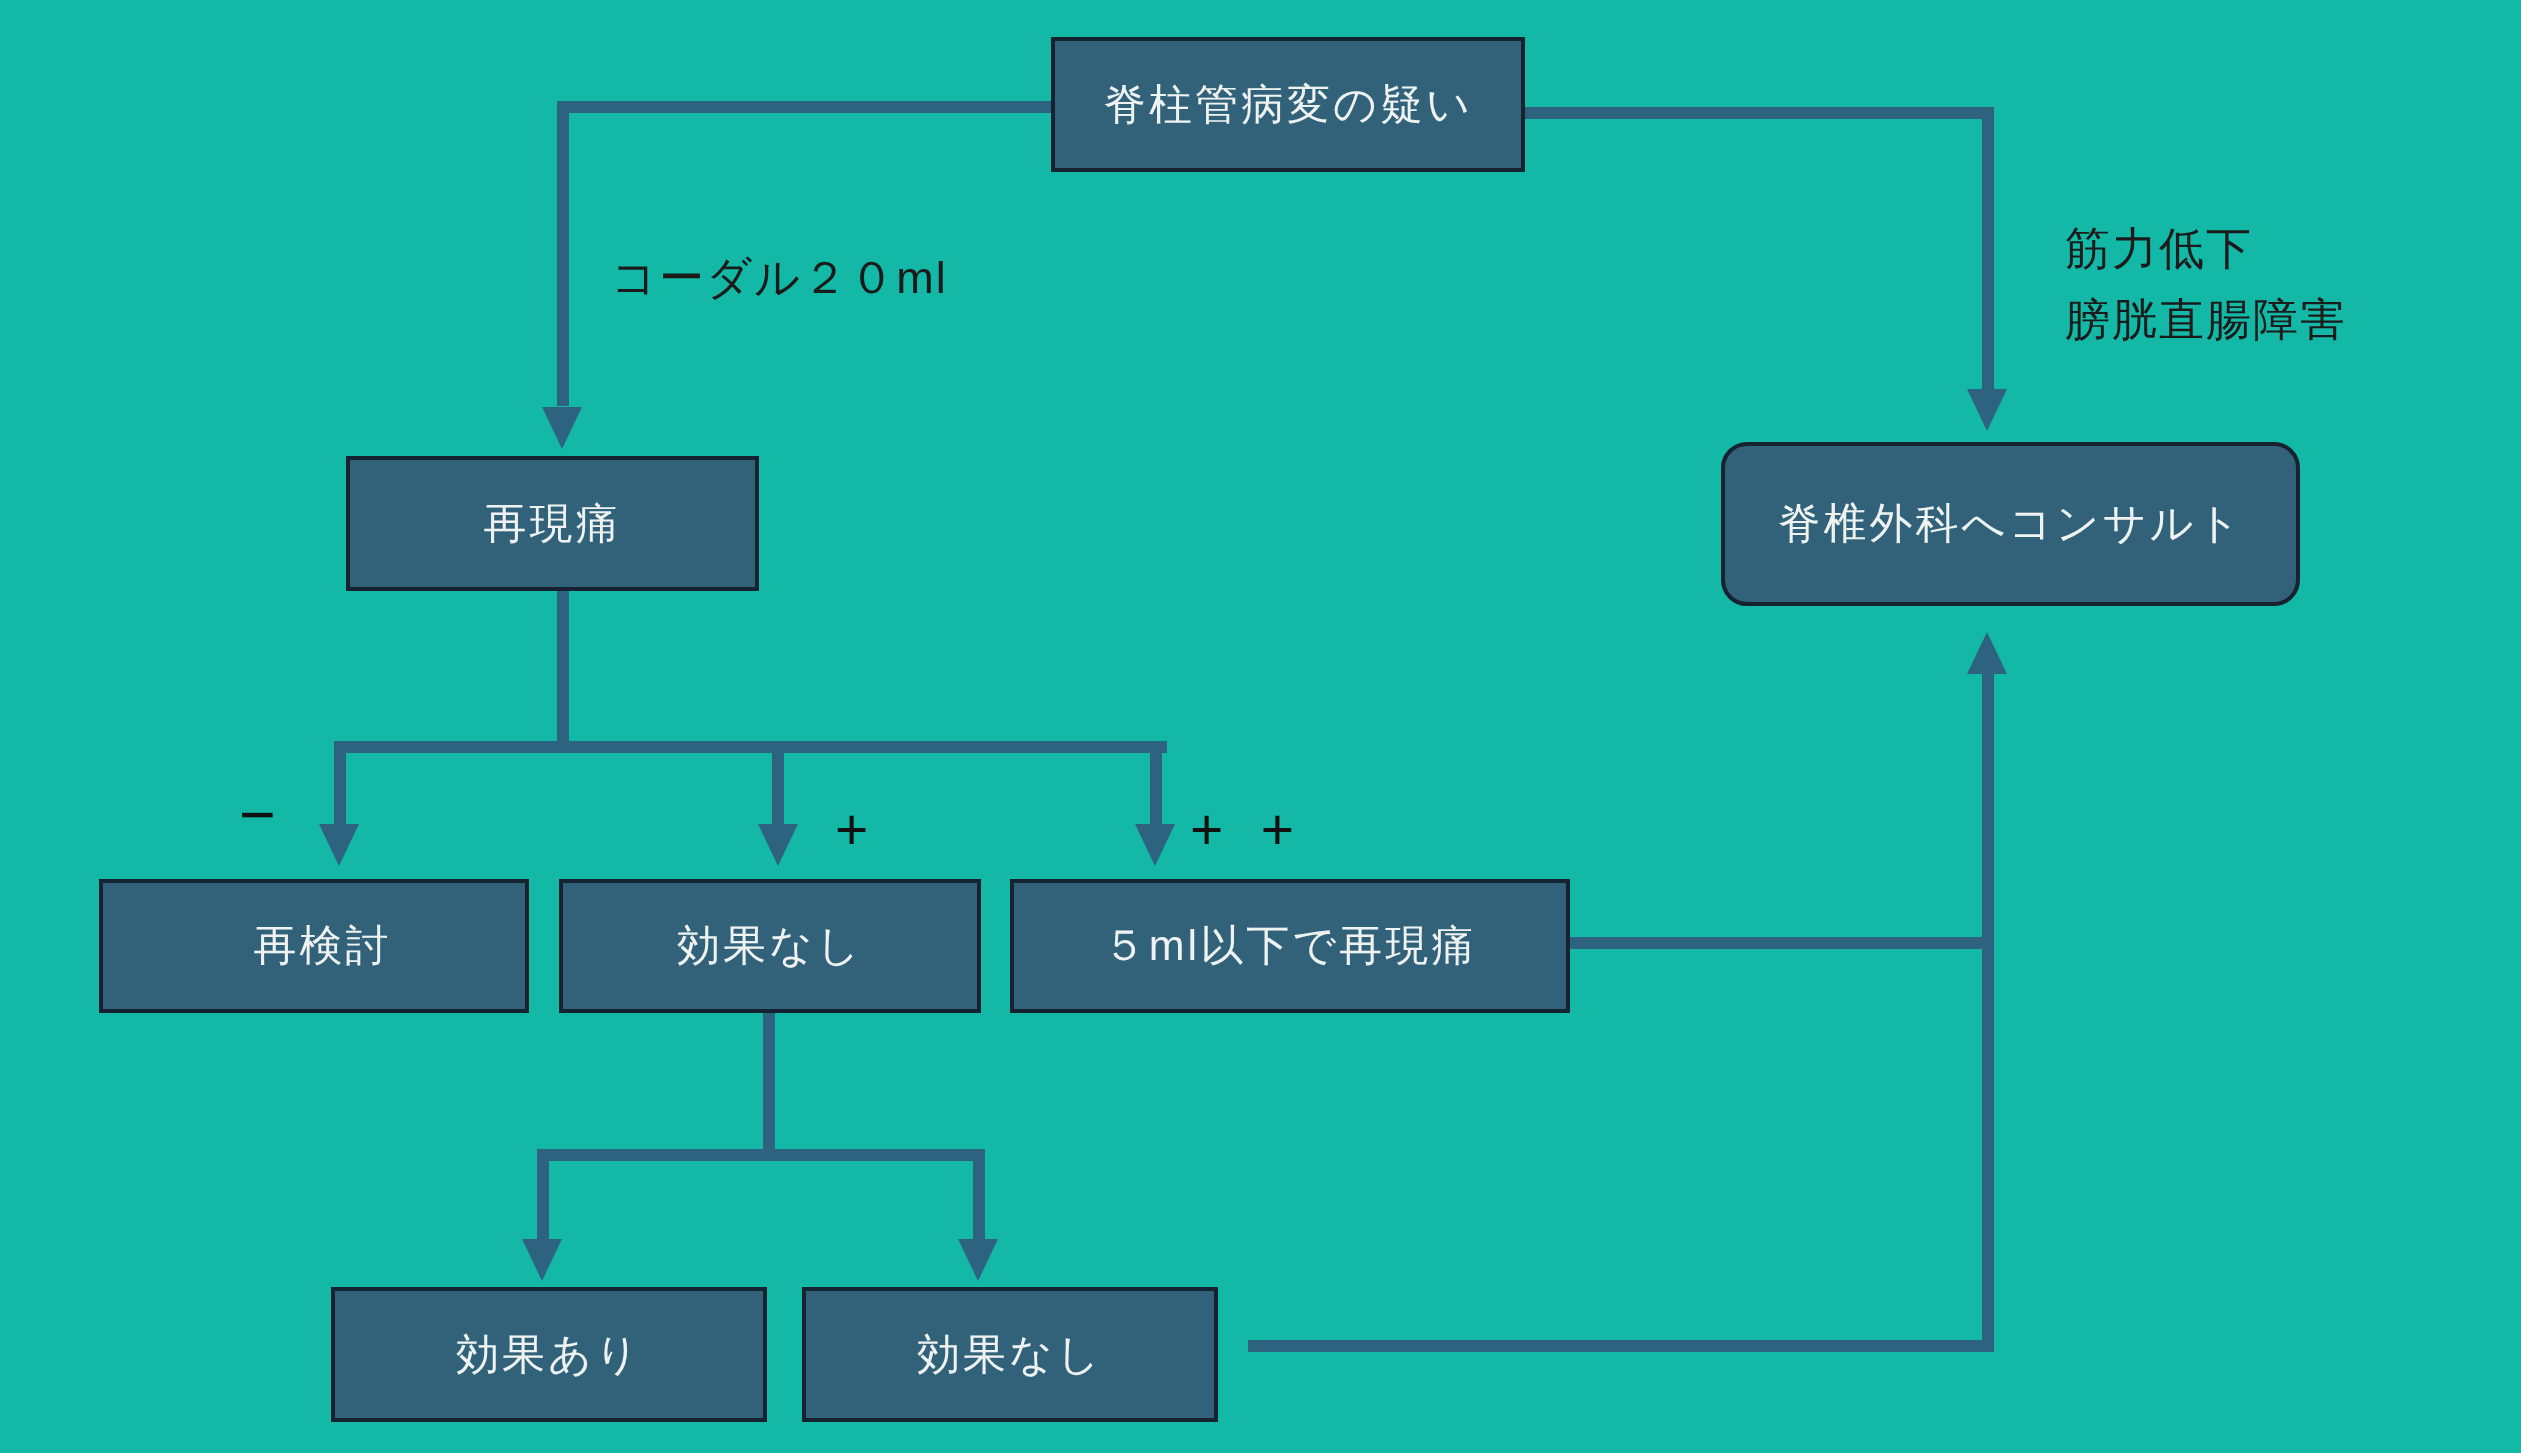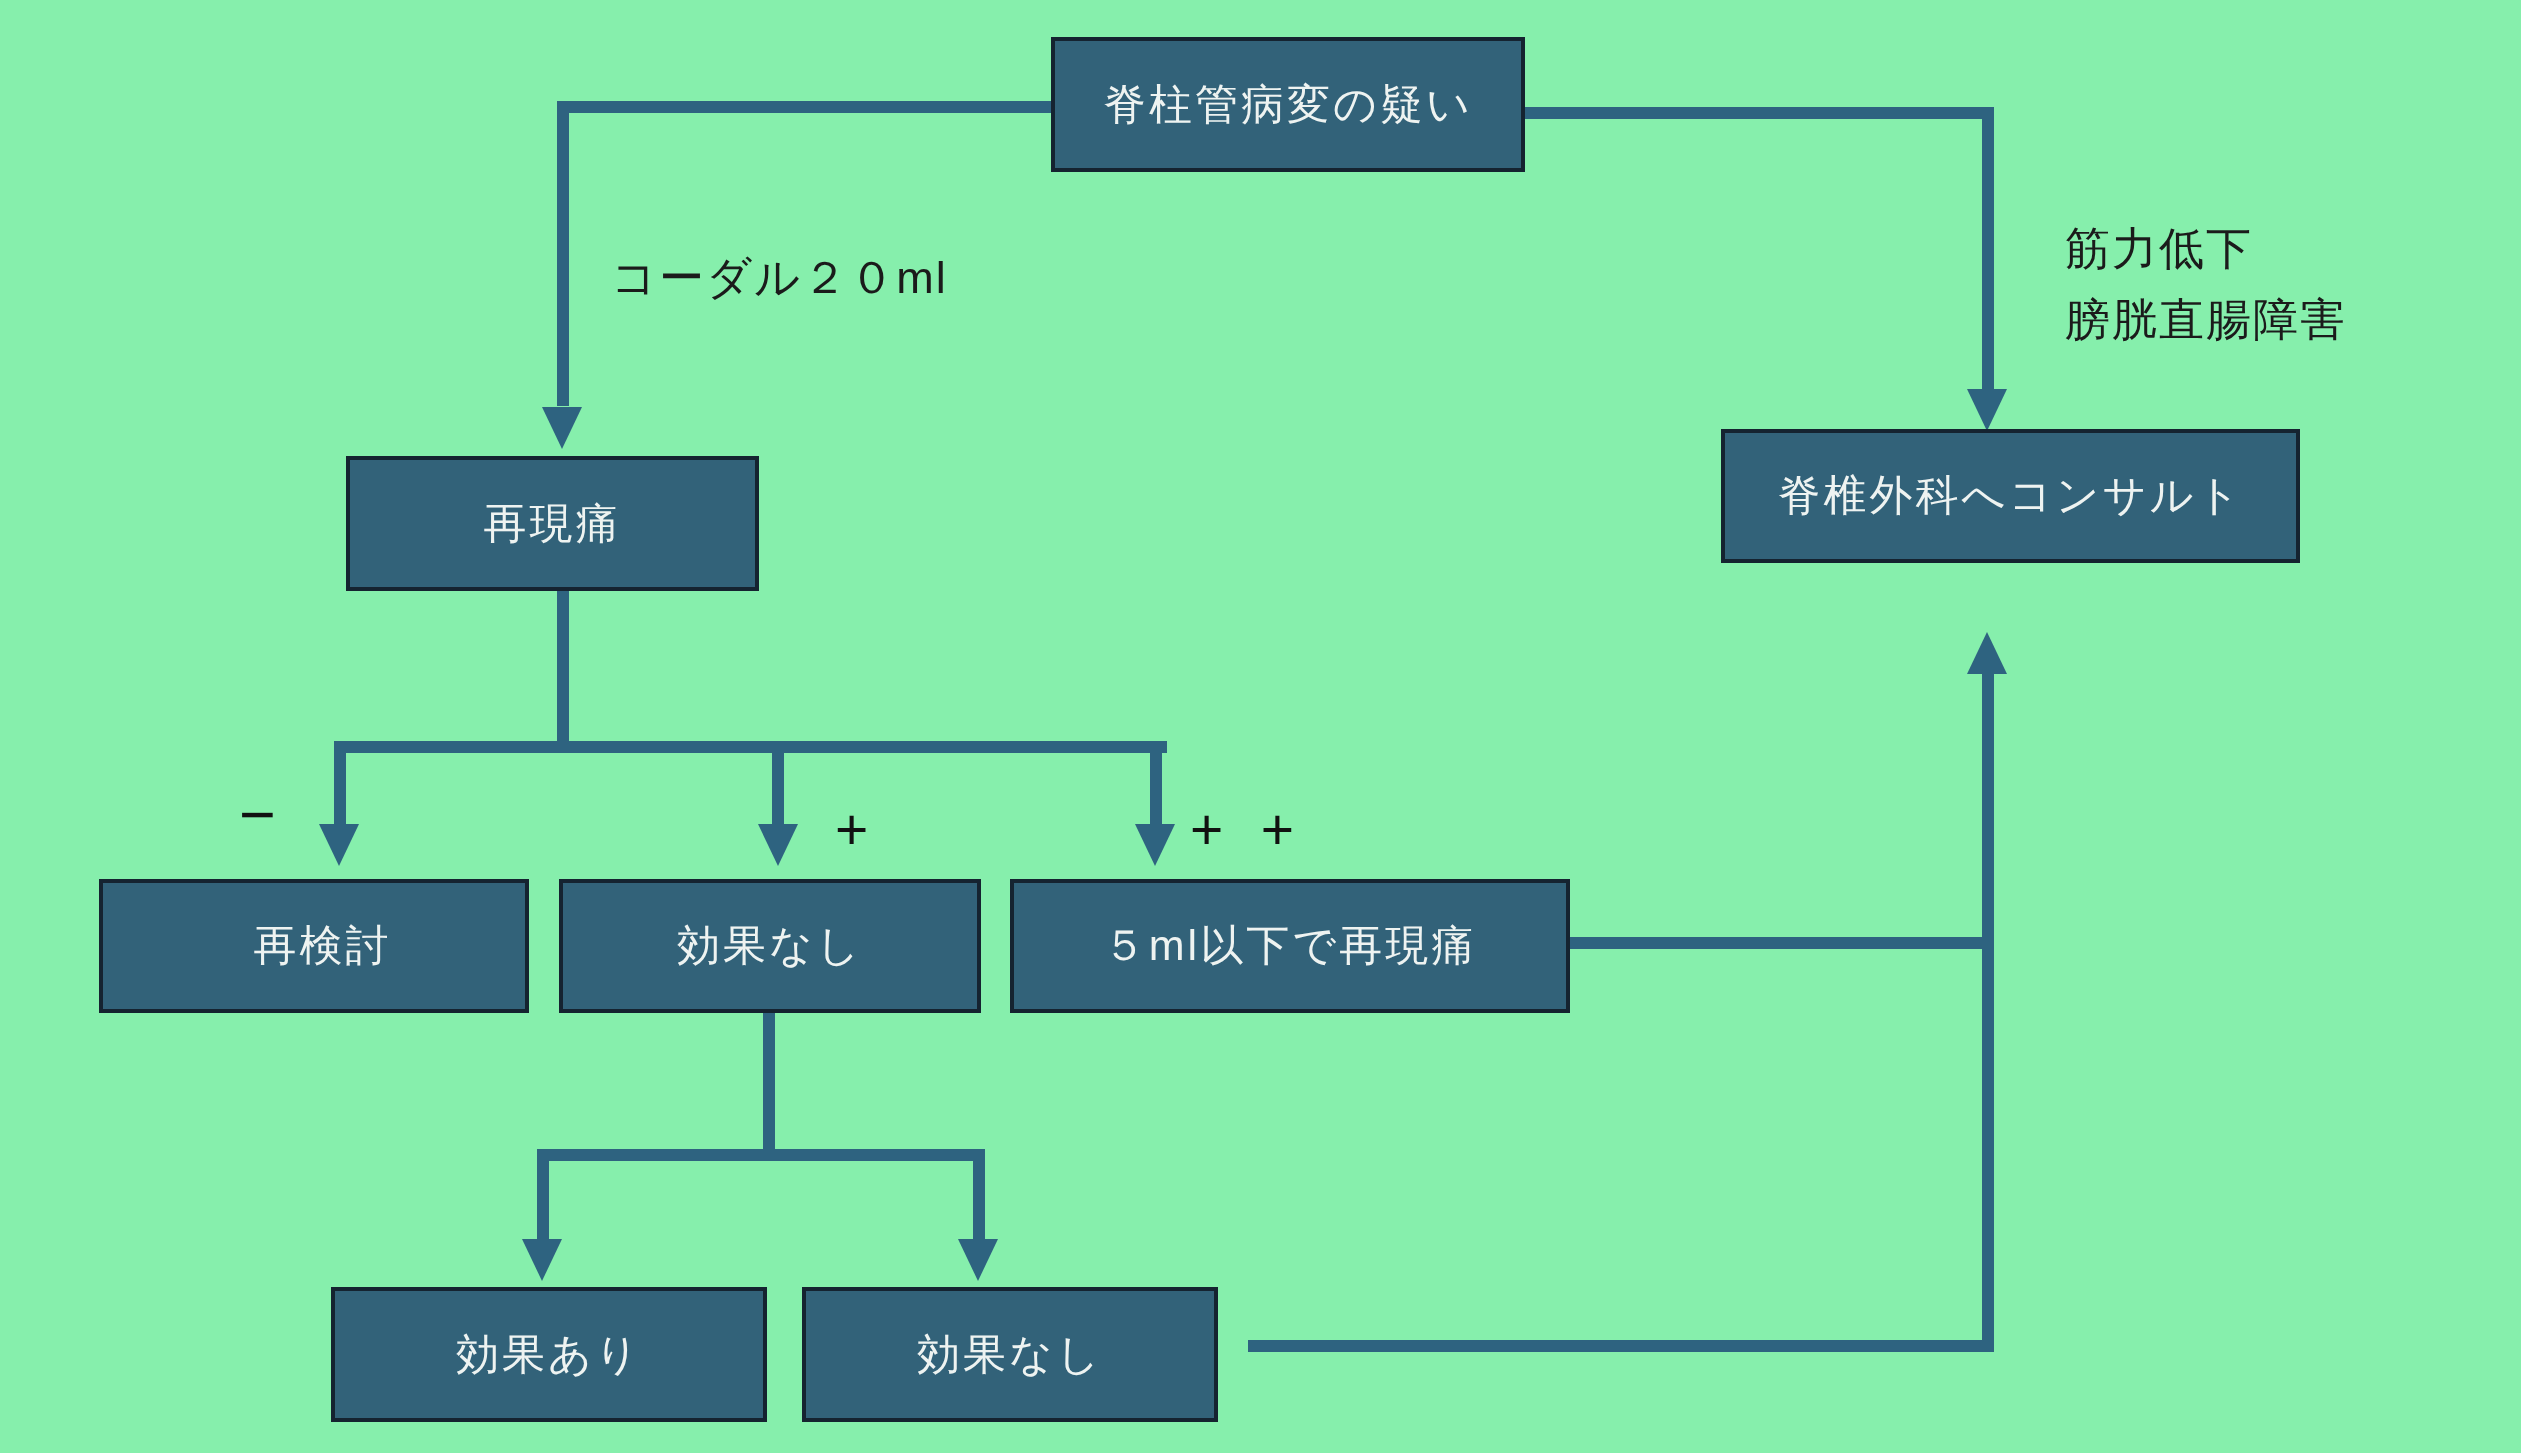--- a/index.html
+++ b/index.html
@@ -1,20 +1,20 @@
 <!DOCTYPE html>
 <html><head>
 <meta charset="utf-8">
 <style>
   html, body { margin: 0; padding: 0; background: #ffffff; }
   #canvas {
     position: relative;
     width: 2522px;
     height: 1454px;
-    background: #86efac;
+    background: #14b8a6;
     font-family: "Liberation Sans", sans-serif;
     overflow: hidden;
   }
   .node {
     position: absolute;
     box-sizing: border-box;
     background: #326279;
     border: 4.9px solid #152330;
     color: #eef3f1;
     display: flex;
@@ -90,21 +90,21 @@
   <div class="arrow-down" style="left:958px; top:1239px;"></div>
 
   <div class="line" style="left:1248px; top:1340px; width:746px; height:11.8px;"></div>
   <div class="line" style="left:1982px; top:674px; width:11.8px; height:678px;"></div>
   <div class="arrow-up" style="left:1967px; top:632px;"></div>
 
   <div class="node" style="left:1051px; top:37px; width:474px; height:135px;">脊柱管病変の疑い</div>
 
   <div class="node" style="left:346px; top:456px; width:413px; height:135px;">再現痛</div>
 
-  <div class="node" style="left:1721px; top:429px; width:579px; height:134px;">脊椎外科へコンサルト</div>
+  <div class="node" style="left:1721px; top:442px; width:579px; height:164px;border-radius:26px;">脊椎外科へコンサルト</div>
 
   <div class="node" style="left:99px; top:879px; width:430px; height:134px;padding-left:17px;">再検討</div>
 
   <div class="node" style="left:559px; top:879px; width:422px; height:134px;">効果なし</div>
 
   <div class="node" style="left:1010px; top:879px; width:560px; height:134px;">５ml以下で再現痛</div>
 
   <div class="node" style="left:802px; top:1287px; width:416px; height:135px;">効果なし</div>
 
   <div class="node" style="left:331px; top:1287px; width:436px; height:135px;">効果あり</div>

